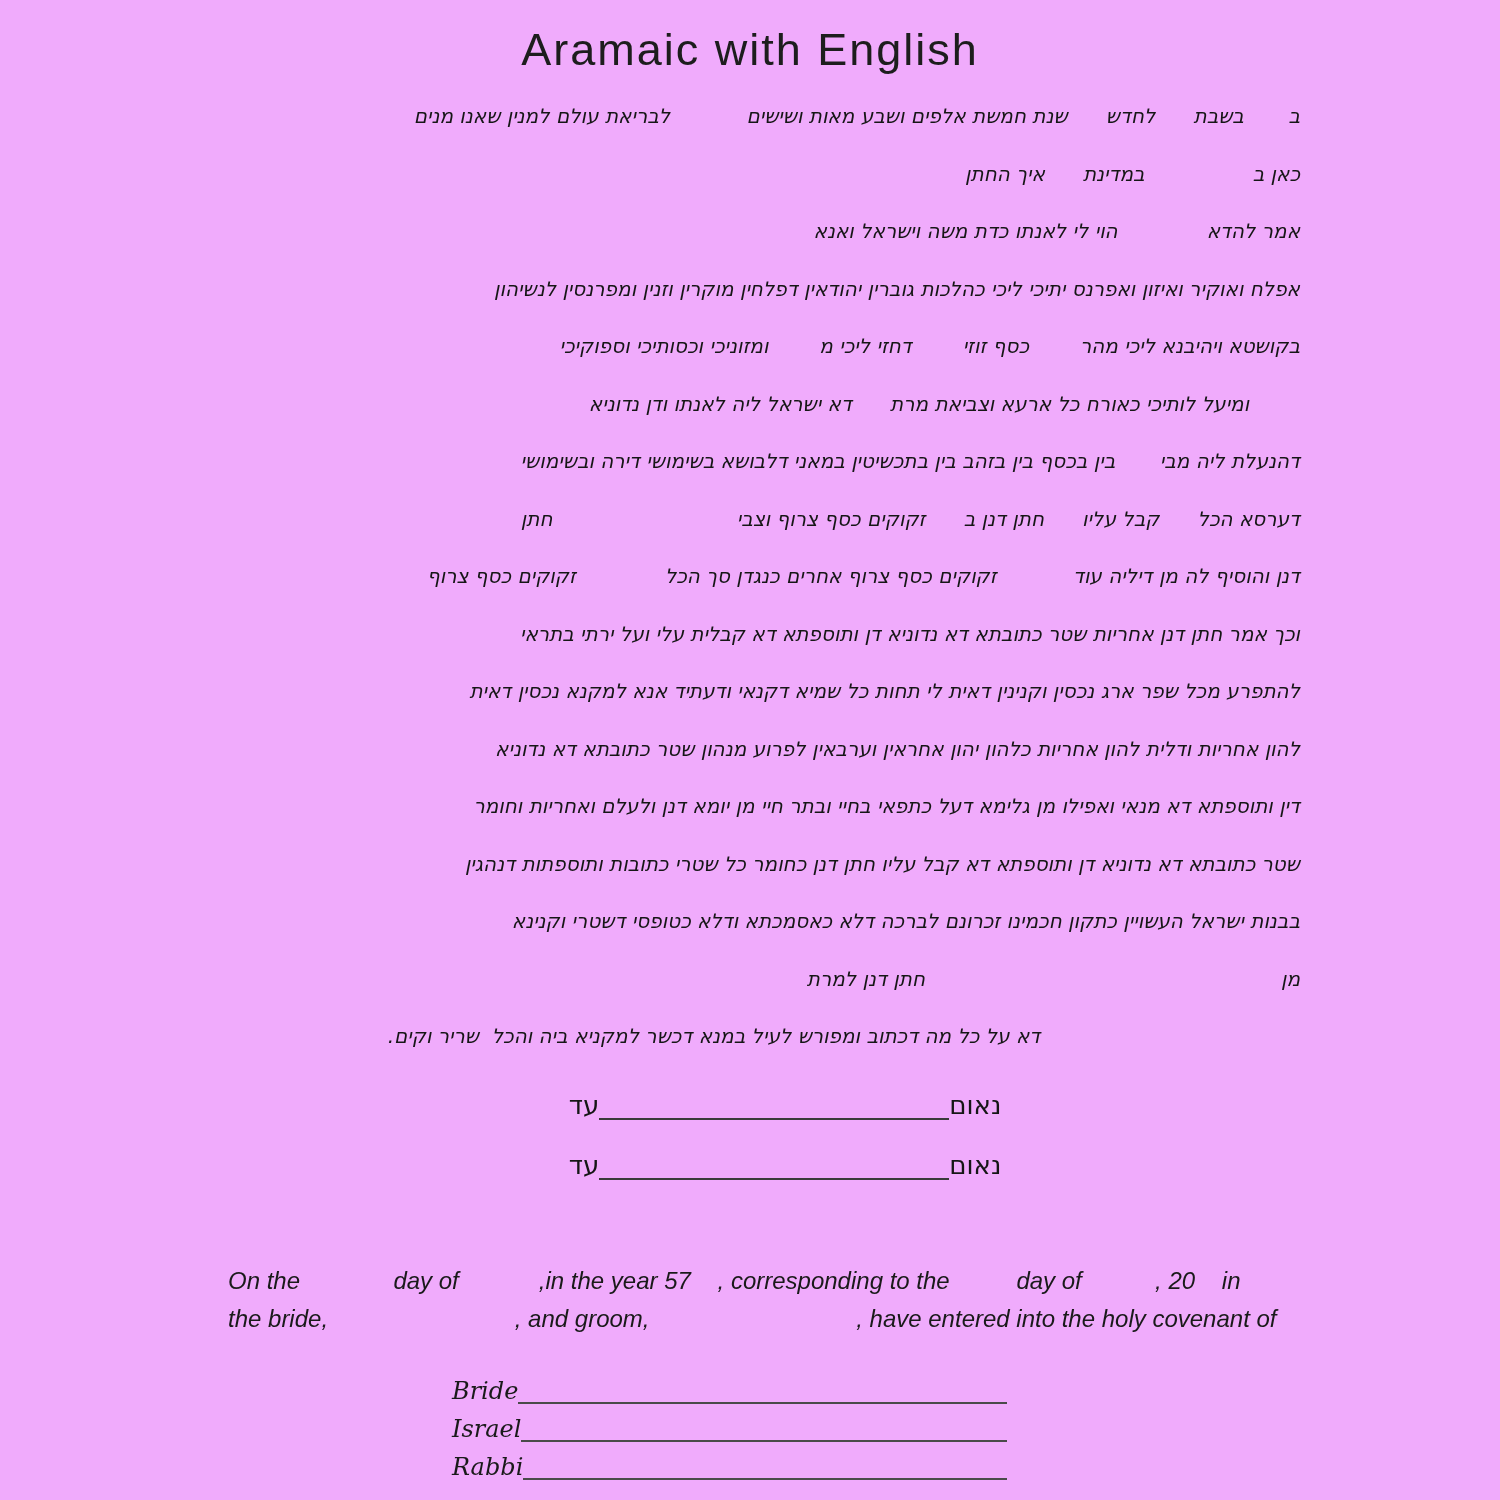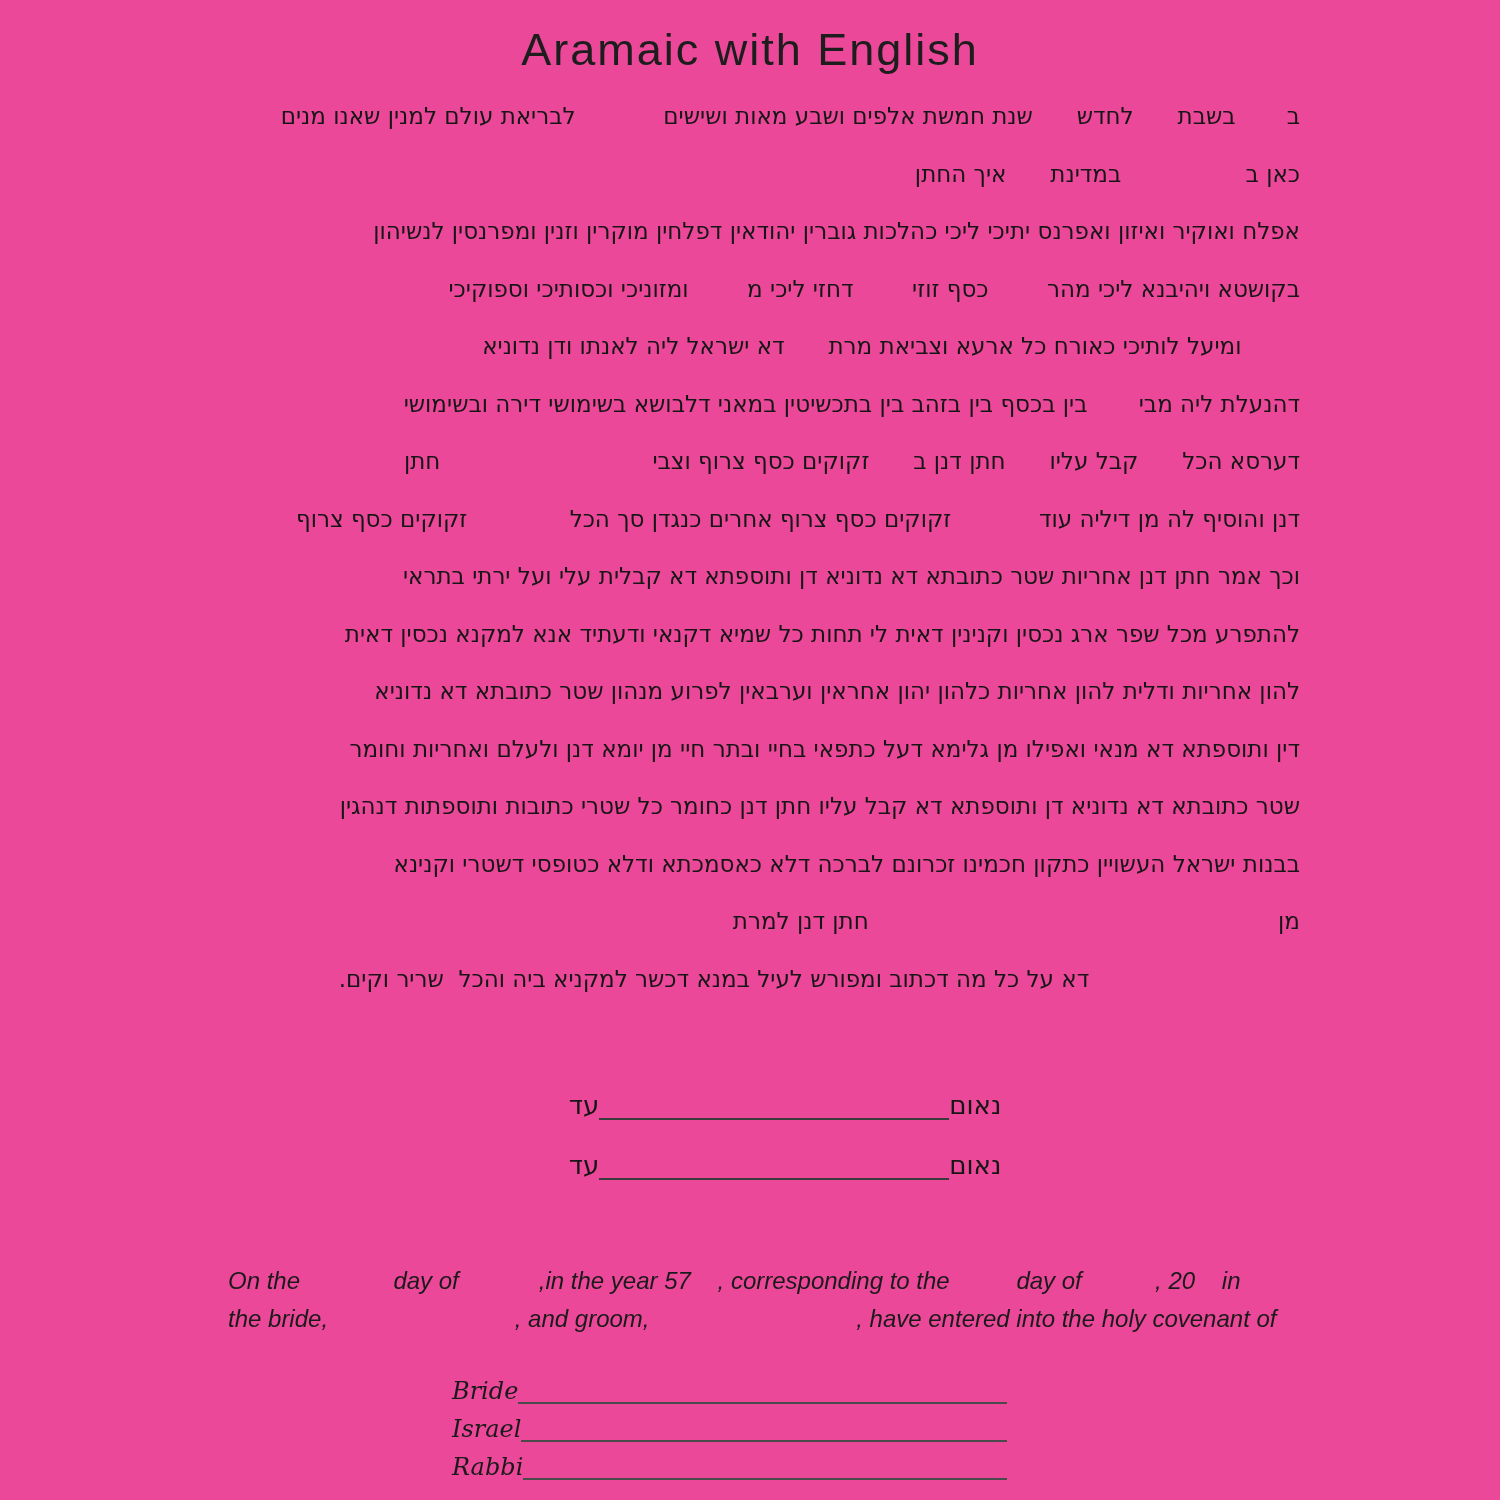--- a/index.html
+++ b/index.html
@@ -1,36 +1,37 @@
 <!DOCTYPE html>
 <html><head>
 <meta charset="utf-8">
 <style>
   html,body { margin:0; padding:0; background:#ffffff; }
   .page {
     position:relative;
     width:1500px; height:1500px;
-    background:#ec4899;
+    background:#f0abfc;
     overflow:hidden;
     color:#1a1a1a;
   }
   .title {
     position:absolute; top:24px; left:0; width:100%;
     text-align:center;
     font-family:"Liberation Sans", sans-serif;
     font-size:45px; font-weight:400; letter-spacing:2px;
     color:#1d1d1d;
   }
   .aramaic {
     position:absolute; top:88px; right:200px; left:128px;
     direction:rtl;
     text-align:right;
     font-family:"DejaVu Sans", sans-serif;
-    font-size:23px; line-height:57.5px;
+    font-size:20px; line-height:57.5px;
     color:#161616;
+    font-style:italic;
   }
   .aramaic .line { white-space:pre; height:57.5px; }
   .aramaic .line.center { text-align:center; }
 
   .sig { position:absolute; top:1082px; left:0; width:100%; }
   .sig-row {
     display:flex; direction:rtl;
     justify-content:center; align-items:flex-end;
     height:38px; margin-bottom:22px;
     transform:translateX(35px);
@@ -62,20 +63,21 @@
 </head>
 <body>
 
 <div class="page">
 
   <div class="title">Aramaic with English</div>
 
   <div class="aramaic">
     <div class="line">ב       בשבת      לחדש      שנת חמשת אלפים ושבע מאות ושישים            לבריאת עולם למנין שאנו מנים</div>
     <div class="line">כאן ב                 במדינת      איך החתן</div>
+    <div class="line">אמר להדא              הוי לי לאנתו כדת משה וישראל ואנא</div>
     <div class="line">אפלח ואוקיר ואיזון ואפרנס יתיכי ליכי כהלכות גוברין יהודאין דפלחין מוקרין וזנין ומפרנסין לנשיהון</div>
     <div class="line">בקושטא ויהיבנא ליכי מהר        כסף זוזי        דחזי ליכי מ        ומזוניכי וכסותיכי וספוקיכי</div>
     <div class="line">        ומיעל לותיכי כאורח כל ארעא וצביאת מרת      דא ישראל ליה לאנתו ודן נדוניא</div>
     <div class="line">דהנעלת ליה מבי       בין בכסף בין בזהב בין בתכשיטין במאני דלבושא בשימושי דירה ובשימושי</div>
     <div class="line">דערסא הכל      קבל עליו      חתן דנן ב      זקוקים כסף צרוף וצבי                             חתן</div>
     <div class="line">דנן והוסיף לה מן דיליה עוד            זקוקים כסף צרוף אחרים כנגדן סך הכל              זקוקים כסף צרוף</div>
     <div class="line">וכך אמר חתן דנן אחריות שטר כתובתא דא נדוניא דן ותוספתא דא קבלית עלי ועל ירתי בתראי</div>
     <div class="line">להתפרע מכל שפר ארג נכסין וקנינין דאית לי תחות כל שמיא דקנאי ודעתיד אנא למקנא נכסין דאית</div>
     <div class="line">להון אחריות ודלית להון אחריות כלהון יהון אחראין וערבאין לפרוע מנהון שטר כתובתא דא נדוניא</div>
     <div class="line">דין ותוספתא דא מנאי ואפילו מן גלימא דעל כתפאי בחיי ובתר חיי מן יומא דנן ולעלם ואחריות וחומר</div>

